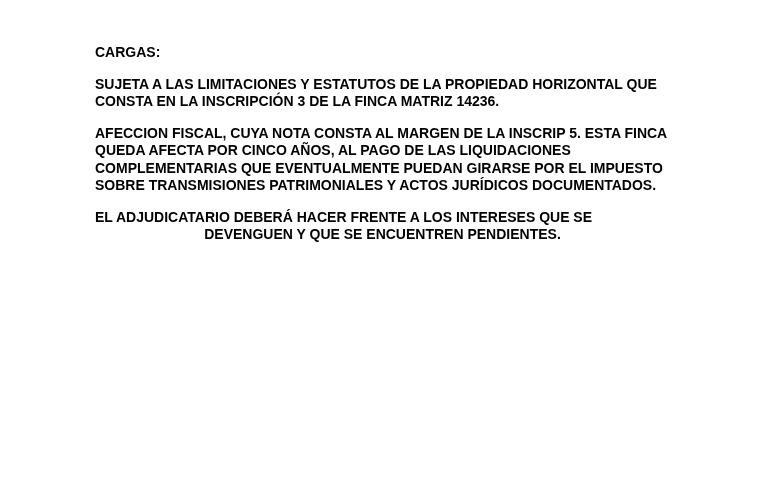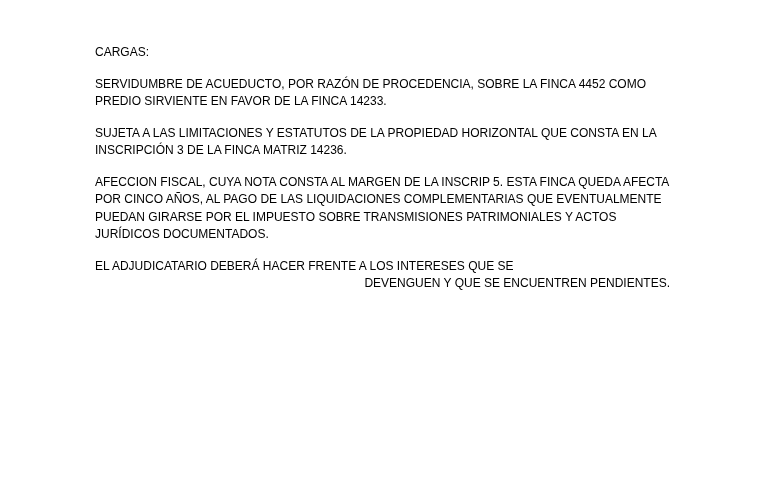--- a/index.html
+++ b/index.html
@@ -20,51 +20,51 @@
     height: 498px;
     box-sizing: border-box;
   }
   .doc-body {
     position: absolute;
     left: 95px;
     top: 44px;
     width: 575px;
   }
   .para {
-    font-size: 12px;
+    font-size: 14px;
     line-height: 17.5px;
     margin: 0 0 14px 0;
     text-align: left;
     white-space: pre-wrap;
+    font-weight: bold;
   }
   .para.justify {
     text-align: justify;
     text-justify: inter-word;
   }
   .para.last-justify {
-    text-align: right;
+    text-align: center;
   }
   .block-justified {
     margin-top: 14px;
   }
   .block-justified .para {
     margin-bottom: 0;
   }
 </style>
 </head>
 <body>
 
 <div class="page">
   <div class="doc-body">
 
     <p class="para">CARGAS:</p>
 
 
 
-    <p class="para">SERVIDUMBRE DE ACUEDUCTO, POR RAZÓN DE PROCEDENCIA, SOBRE LA FINCA 4452 COMO PREDIO SIRVIENTE EN FAVOR DE LA FINCA 14233.</p>
 
 
     <p class="para">SUJETA A LAS LIMITACIONES Y ESTATUTOS DE LA PROPIEDAD HORIZONTAL QUE CONSTA EN LA INSCRIPCIÓN 3 DE LA FINCA MATRIZ 14236.</p>
 
 
     <p class="para">AFECCION FISCAL, CUYA NOTA CONSTA AL MARGEN DE LA INSCRIP 5. ESTA FINCA QUEDA AFECTA POR CINCO AÑOS, AL PAGO DE LAS LIQUIDACIONES COMPLEMENTARIAS QUE EVENTUALMENTE PUEDAN GIRARSE POR EL IMPUESTO SOBRE TRANSMISIONES PATRIMONIALES Y ACTOS JURÍDICOS DOCUMENTADOS.</p>
 
     <div class="block-justified">
       <p class="para justify">EL ADJUDICATARIO DEBERÁ HACER FRENTE A LOS INTERESES QUE SE</p>
       <p class="para last-justify">DEVENGUEN Y QUE SE ENCUENTREN PENDIENTES.</p>

